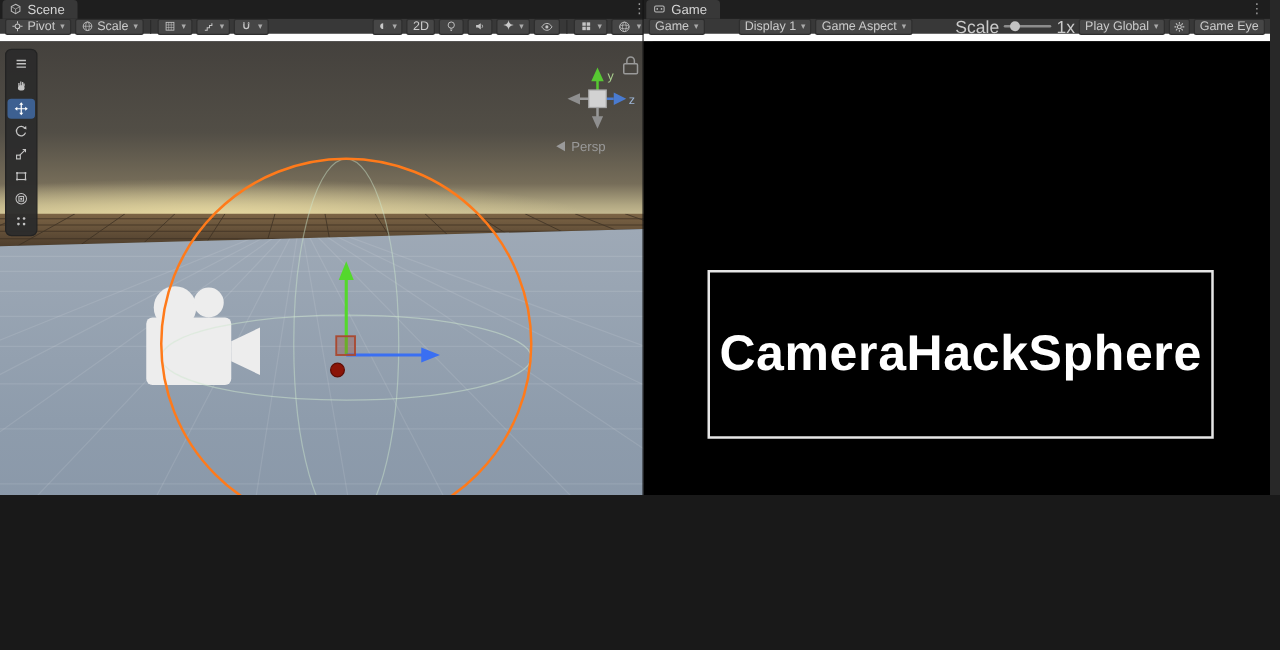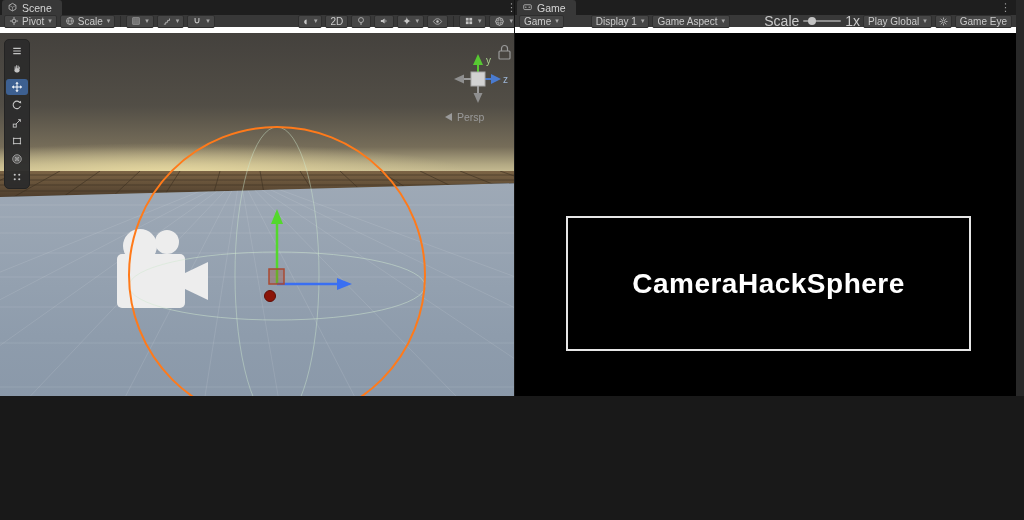--- a/index.html
+++ b/index.html
@@ -25,21 +25,21 @@
   .viewport { position:relative; width:100%; height:490px; overflow:hidden; }
   .scene-vp svg.scenecanvas { position:absolute; left:0; top:0; }
 
   .toolcol { position:absolute; left:4px; top:6px; width:26px; background:rgba(44,44,44,0.96); border:1px solid #232323; border-radius:5px; padding:3px 1px; display:flex; flex-direction:column; align-items:center; gap:2px; z-index:5; }
   .tool { width:22px; height:16px; display:flex; align-items:center; justify-content:center; border-radius:3px; cursor:pointer; }
   .tool.selected { background:#3d6091; }
   .tool svg { display:block; }
 
   .game-vp { background:#000; }
   .screen-frame { position:absolute; left:51px; top:183px; width:405px; height:135px; border:2px solid #e6e6e6; display:flex; align-items:center; justify-content:center; }
-  .screen-text { color:#ffffff; font-size:28px; font-weight:bold; letter-spacing:0.5px; }
+  .screen-text { color:#ffffff; font-size:40px; font-weight:bold; letter-spacing:0.5px; }
 
   .slider { display:inline-flex; align-items:center; gap:4px; color:#cacaca; font-size:14px; }
   .slider-track { position:relative; width:38px; height:2px; background:#8d8d8d; border-radius:1px; cursor:pointer; }
   .slider-knob { position:absolute; left:5px; top:-3px; width:8px; height:8px; border-radius:50%; background:#c4c4c4; }
 </style>
 </head>
 <body>
 
 <div class="app">
 

